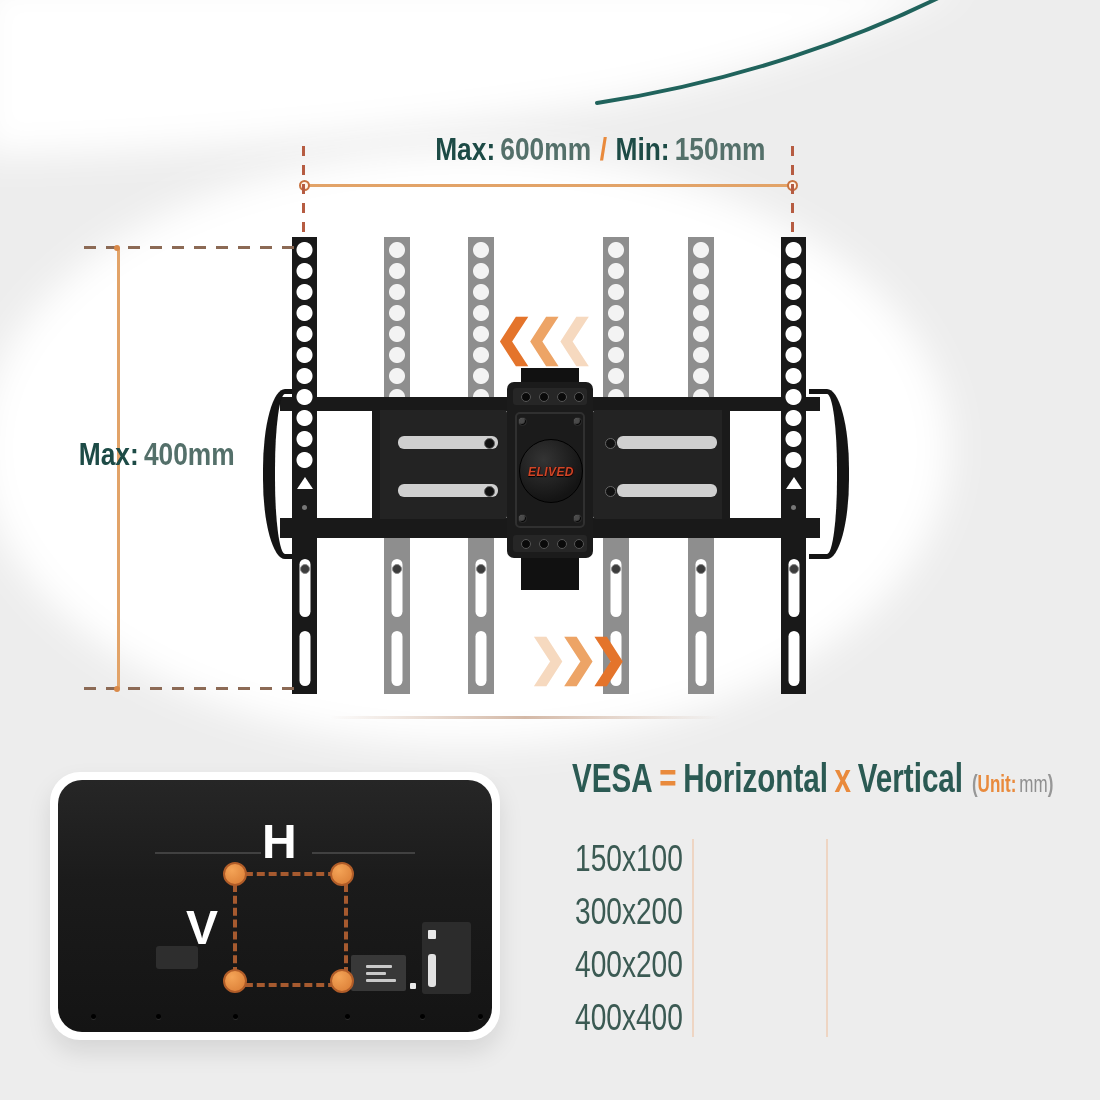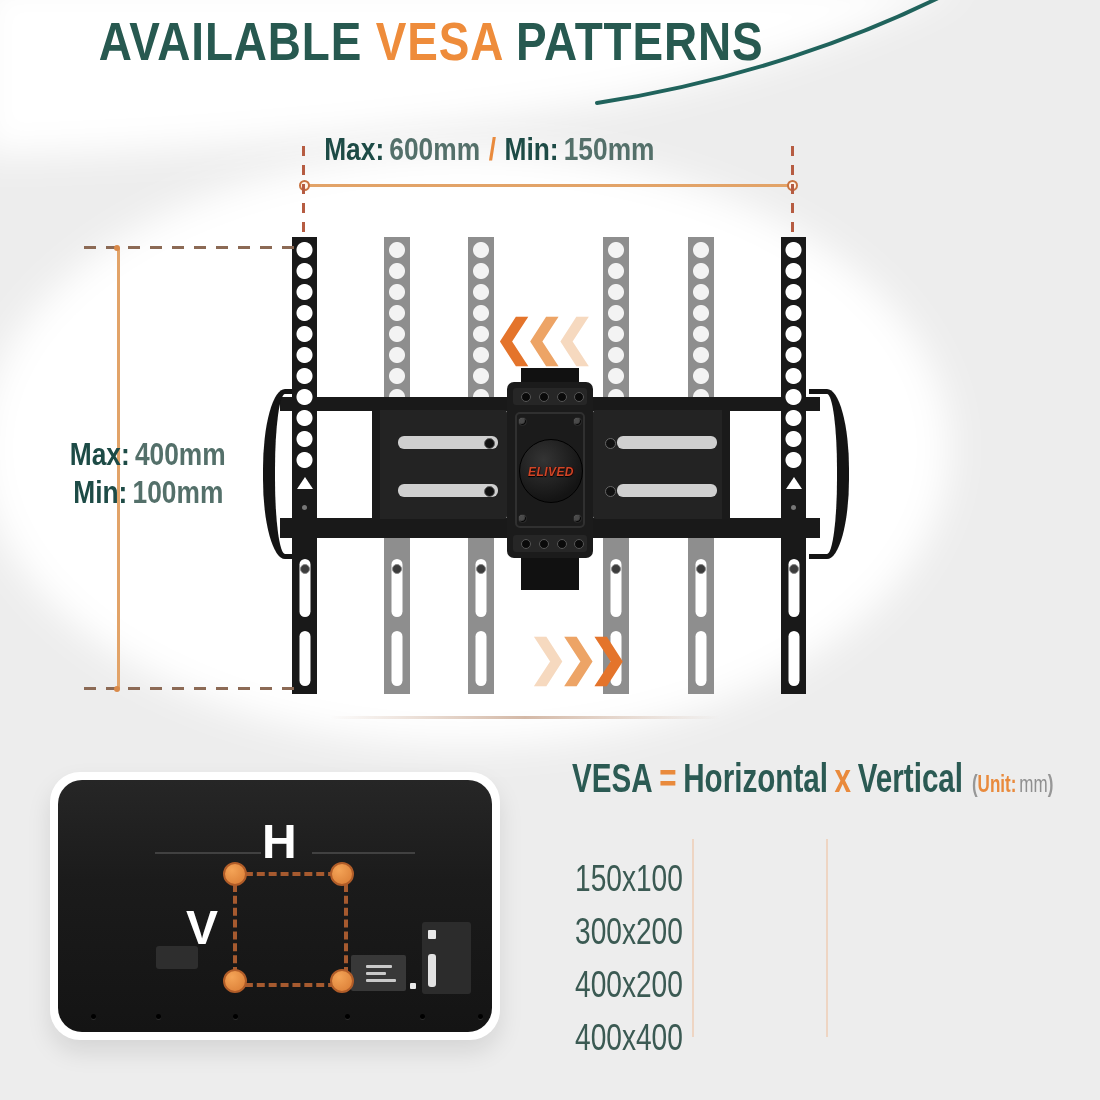--- a/index.html
+++ b/index.html
@@ -10,31 +10,31 @@
 
   
   #bg-decor{position:absolute;left:0;top:0;z-index:0;}
 
   
   .title{left:40px;top:10px;font-size:54px;font-weight:bold;letter-spacing:1px;z-index:3;}
   .t-teal{color:#275950;}
   .t-orange{color:#ee8c3b;}
 
   
-  .dim-top-label{left:295px;top:132px;width:500px;text-align:left;font-size:31px;z-index:8;}
+  .dim-top-label{left:295px;top:132px;width:500px;text-align:right;font-size:31px;z-index:8;}
   .lbl{font-weight:bold;color:#1d4b46;}
   .val{font-weight:bold;color:#54706a;padding-left:6px;}
   .sep{font-weight:bold;color:#e98a3c;padding:0 10px;}
   .dim-line-h{left:304px;top:184px;width:489px;height:3px;background:#e2a368;z-index:8;}
   .dim-dot{position:absolute;top:-4px;width:7px;height:7px;border:2px solid #c8723f;border-radius:50%;background:#fff4e8;}
   .dash-v{width:3px;height:88px;top:146px;z-index:8;background:repeating-linear-gradient(180deg,#b65c42 0 10px,transparent 10px 19px);}
   .dash-h{height:3px;width:212px;left:84px;z-index:8;background:repeating-linear-gradient(90deg,#8c6a55 0 12px,transparent 12px 22px);}
   .dim-line-v{left:117px;top:248px;width:3px;height:441px;background:#e2a368;z-index:8;}
   .jdot{position:absolute;left:-3px;width:6px;height:6px;border-radius:50%;background:#d98a4a;}
-  .dim-left-label{left:48px;top:436px;width:200px;text-align:center;font-size:31px;line-height:38px;z-index:8;}
+  .dim-left-label{left:48px;top:436px;width:200px;text-align:right;font-size:31px;line-height:38px;z-index:8;}
 
   
   .rail{position:absolute;top:237px;width:25px;height:457px;}
   .rail.black{background:#191919;z-index:7;}
   .rail.gray{width:26px;background:#8e8e8e;z-index:2;}
   .rail .holes{position:absolute;left:0;right:0;top:3px;height:231px;
     background-image:radial-gradient(circle at 50% 10px,#ffffff 7.5px,rgba(255,255,255,0) 8.5px);
     background-size:100% 21px;background-repeat:repeat-y;}
   .rail.gray .holes{background-image:radial-gradient(circle at 50% 10px,#f3f3f3 7.5px,rgba(255,255,255,0) 8.5px);}
   .rail .tri{position:absolute;top:240px;left:50%;transform:translateX(-50%);width:0;height:0;
@@ -105,21 +105,21 @@
   .tvscrew{position:absolute;top:234px;width:5px;height:5px;border-radius:50%;background:#000;
     box-shadow:0 1px 0 rgba(255,255,255,.10);}
   .whitedot{position:absolute;left:352px;top:203px;width:6px;height:6px;background:#e8e8e8;border-radius:1px;}
 
   
   .formula{left:572px;top:756px;white-space:nowrap;transform:scaleX(.74);transform-origin:left center;
     font-size:40px;font-weight:bold;z-index:2;}
   .f-teal{color:#2b5a53;} .f-orange{color:#e98a3c;padding:0 9px;}
   .f-unit{font-size:23px;font-weight:bold;margin-left:12px;}
   .u-gray{color:#979797;} .u-orange{color:#e98a3c;} .u-val{color:#8f8f8f;font-weight:normal;padding-left:4px;}
-  .vcol{top:852px;width:145px;z-index:2;}
+  .vcol{top:832px;width:145px;z-index:2;}
   .vcol .cell{height:53px;line-height:53px;font-size:37px;color:#3b5a53;
     transform:scaleX(.76);transform-origin:left center;white-space:nowrap;}
   .vdivider{top:839px;width:2px;height:198px;background:#eed5c3;z-index:2;}
 </style>
 </head>
 <body>
 
 <div id="canvas">
 
   <svg id="bg-decor" width="1100" height="1100" viewBox="0 0 1100 1100">
@@ -127,27 +127,20 @@
       <filter id="soft" x="-30%" y="-30%" width="160%" height="160%">
           <feGaussianBlur stdDeviation="18"></feGaussianBlur>
         </filter>
     </defs>
     <rect width="1100" height="1100" fill="#ededed"></rect>
     <path d="M-20,-20 L965,-20 C860,40 710,85 595,104 C420,132 180,152 -20,156 Z" fill="#ffffff" filter="url(#soft)"></path>
     <ellipse cx="465" cy="448" rx="485" ry="298" fill="#ffffff" filter="url(#soft)"></ellipse>
     <path d="M597,103 C735,82 862,38 958,-12" fill="none" stroke="#20635c" stroke-width="4" stroke-linecap="round"></path>
   </svg>
 
-  <div class="abs title">
-    <span class="cond">
-      <span class="t-teal">AVAILABLE</span>
-      <span class="t-orange">VESA</span>
-      <span class="t-teal">PATTERNS</span>
-    </span>
-  </div>
 
   <div>
 
     <div class="abs dim-top-label">
       <span class="cond">
         <span class="lbl">Max:</span><span class="val">600mm</span><span class="sep">/</span><span class="lbl">Min:</span><span class="val">150mm</span>
       </span>
     </div>
     <div class="abs dim-line-h">
       <span class="dim-dot" style="left:-5px"></span>
@@ -158,23 +151,20 @@
 
     <div class="abs dash-h" style="top:246px"></div>
     <div class="abs dash-h" style="top:687px"></div>
     <div class="abs dim-line-v">
       <span class="jdot" style="top:-3px"></span>
       <span class="jdot" style="bottom:-3px"></span>
     </div>
     <div class="abs dim-left-label">
       <div><span class="cond">
         <span class="lbl">Max:</span><span class="val">400mm</span>
-      </span></div>
-      <div><span class="cond">
-        <span class="lbl">Min:</span><span class="val">100mm</span>
       </span></div>
     </div>
 
     <div class="rail gray" style="left:384px">
       <div class="holes"></div>
       <div class="slot s1"></div>
       <div class="slot s2"></div>
       <div class="screw"></div>
     </div>
     <div class="rail gray" style="left:468px">

